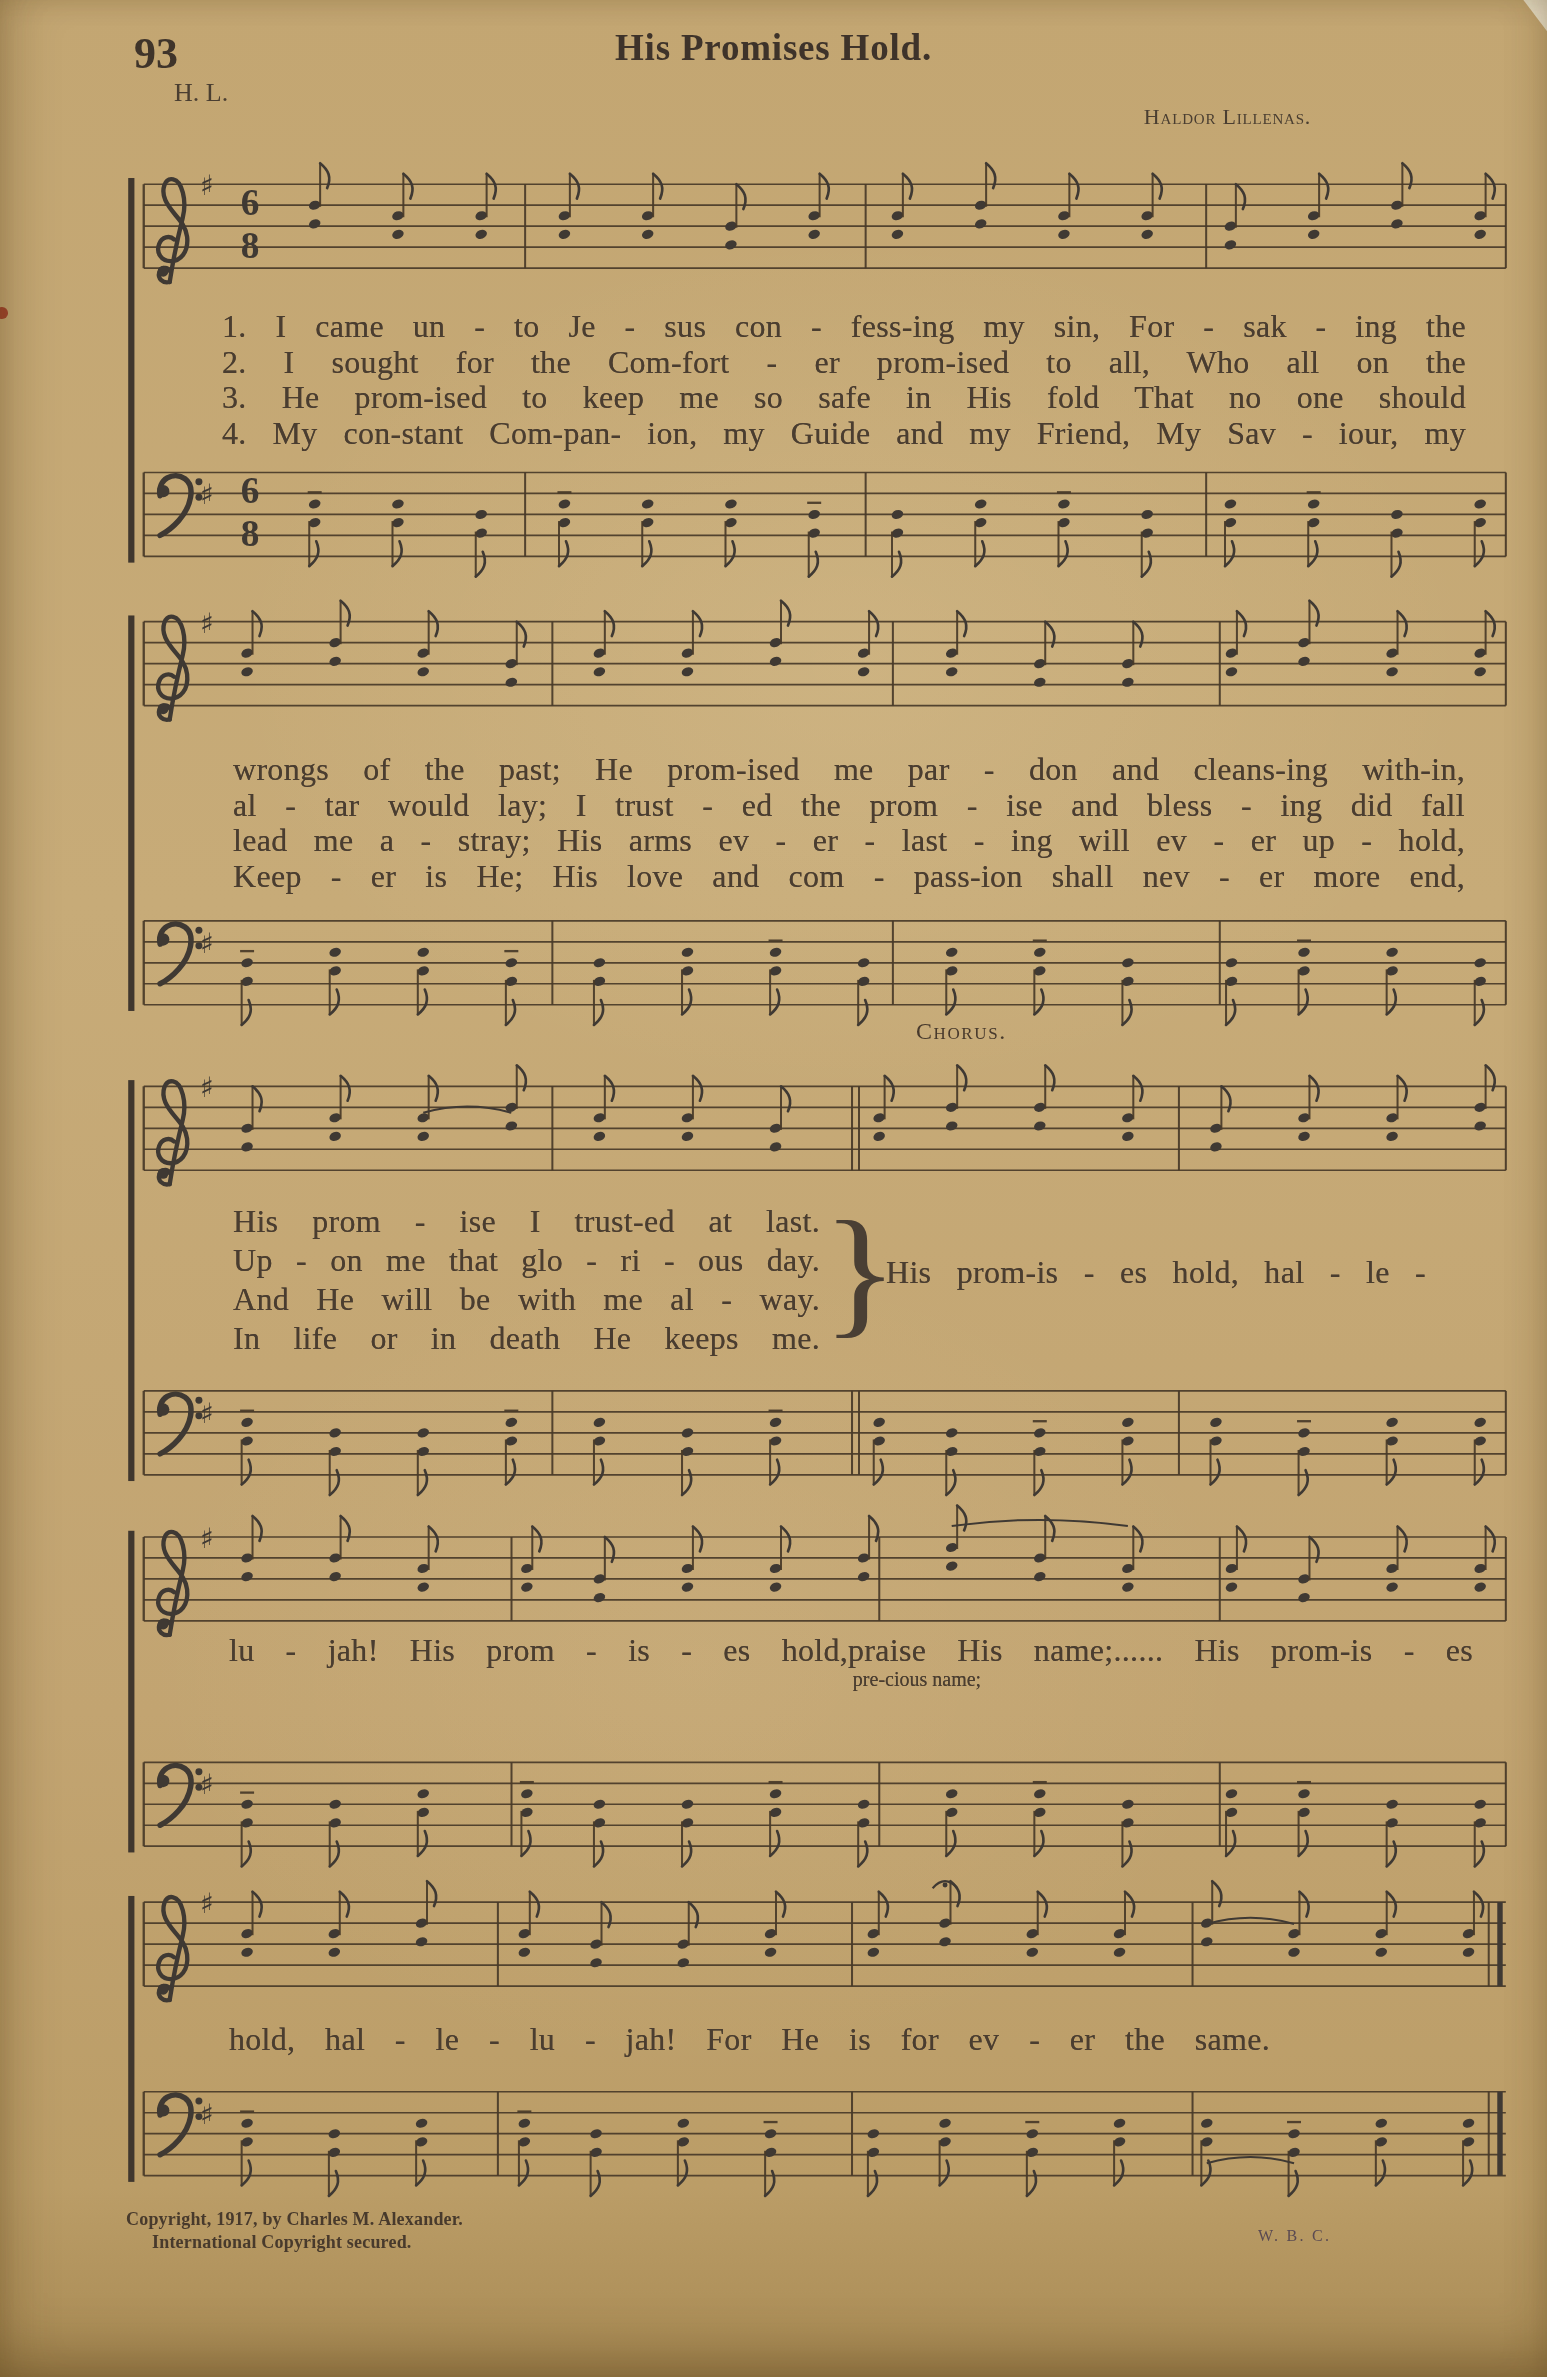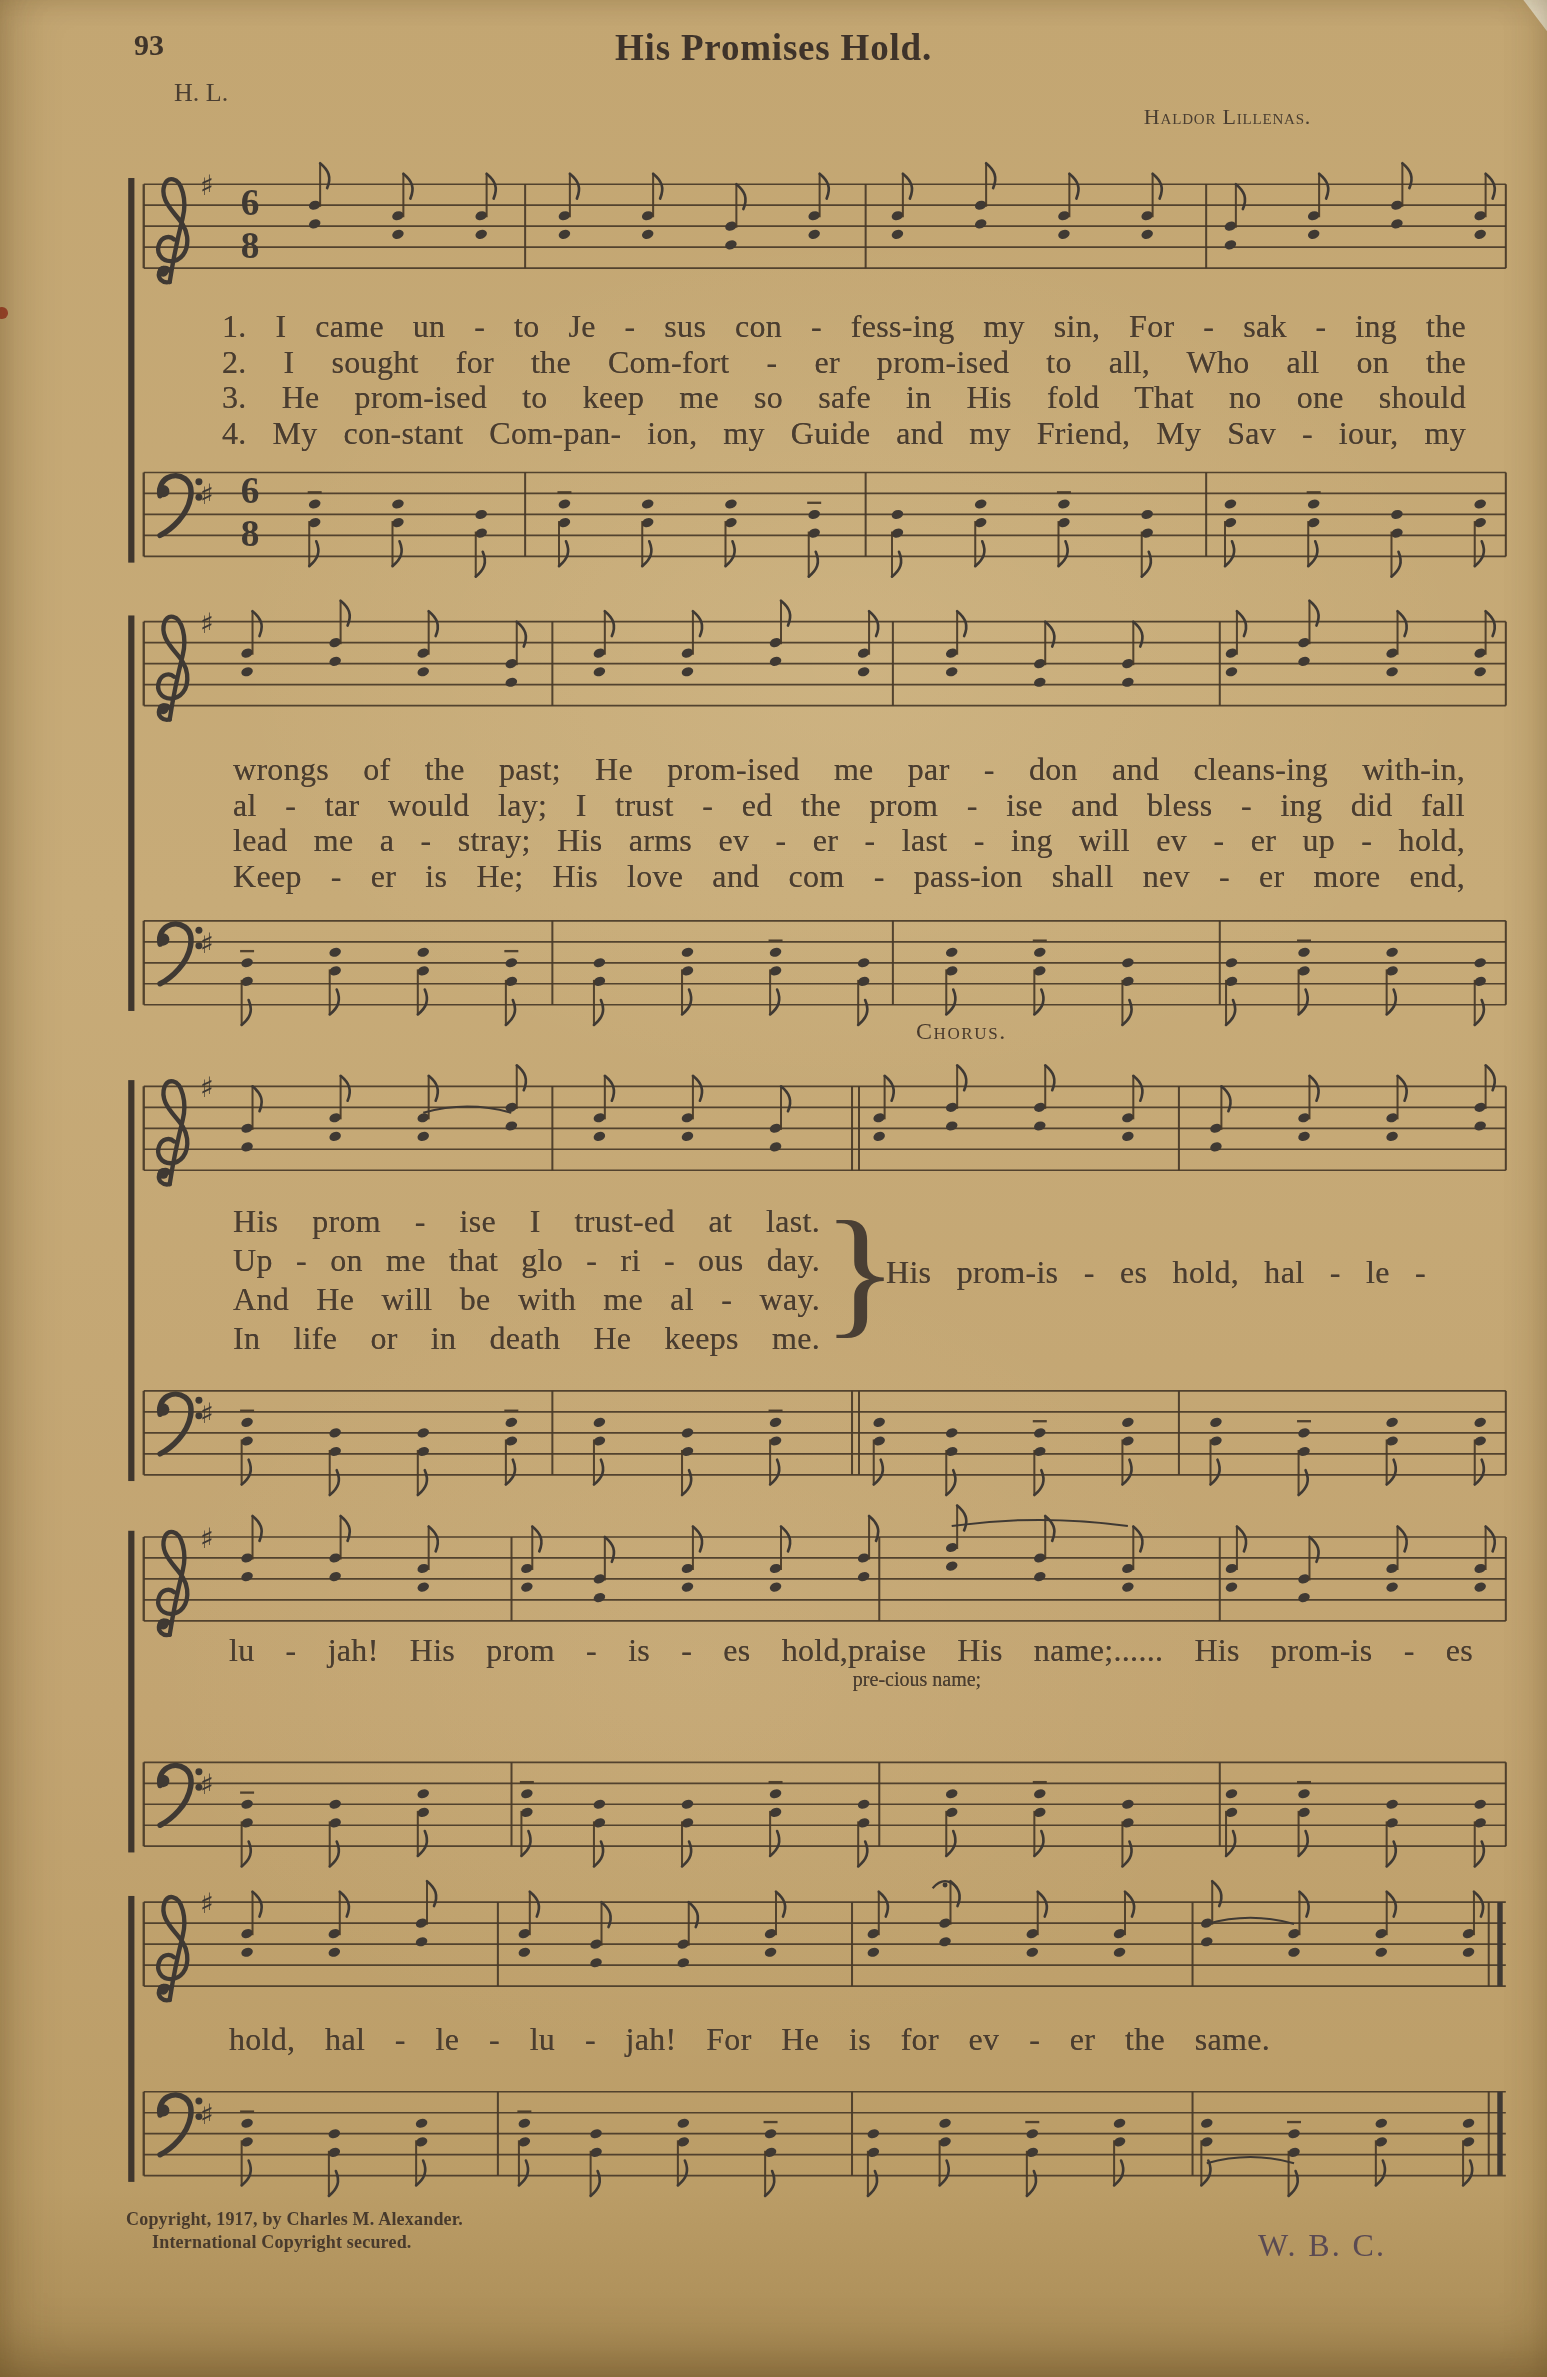--- a/index.html
+++ b/index.html
@@ -10,37 +10,37 @@
       radial-gradient(1010px 699px at 55% 28%, rgba(255,242,205,0.12), transparent 62%),
       radial-gradient(933px 699px at 45% 70%, rgba(255,240,200,0.08), transparent 60%),
       linear-gradient(180deg,#c3a672 0%,#c7ab78 38%,#c2a471 72%,#bb9d67 92%,#a88a54 100%);
   }
   .page::after{content:"";position:absolute;inset:0;pointer-events:none;
     box-shadow:
       inset 0 -36px 54px -17px rgba(74,52,16,.38),
       inset 0 11px 28px -11px rgba(74,52,16,.14),
       inset 36px 0 54px -26.4px rgba(74,52,16,.20),
       inset -26.4px 0 47px -26.4px rgba(74,52,16,.14);}
-  .pagenum{position:absolute;left:134px;top:28px;font-size:30px;font-weight:bold;color:#3f342a;}
+  .pagenum{position:absolute;left:134px;top:28px;font-size:44px;font-weight:bold;color:#3f342a;}
   .title{position:absolute;left:0;top:26.4px;width:100%;text-align:center;
          font-size:37px;font-weight:bold;letter-spacing:0.8px;color:#3e332a;}
   .attrib-left{position:absolute;left:174px;top:78px;font-size:26px;color:#4a3e31;font-variant:small-caps;}
   .attrib-right{position:absolute;left:1080px;top:104px;width:295px;text-align:center;
                 font-size:22px;color:#4a3e31;font-variant:small-caps;letter-spacing:0.8px;}
   .chorus-label{position:absolute;left:916px;top:1018px;font-size:24px;color:#47392c;
                 font-variant:small-caps;letter-spacing:1.6px;}
   .lyric{position:absolute;font-size:32px;color:#4a3d30;letter-spacing:0.3px;
          text-align:justify;text-align-last:justify;white-space:normal;
          text-shadow:0 0 0.5px rgba(74,61,48,.8);}
   .lyric-center{position:absolute;font-size:20px;color:#4a3d30;text-align:center;
          text-shadow:0 0 0.4px rgba(74,61,48,.8);}
   .brace{position:absolute;left:822px;top:1200px;font-size:127px;color:#4a3f34;
          transform:scale(1.25,1.12);transform-origin:left top;line-height:1;}
   .copyright{position:absolute;font-size:18px;font-weight:bold;color:#483a2c;letter-spacing:0.2px;}
-  .wbc{position:absolute;left:1258px;top:2227px;font-size:32px;color:#5a4a52;letter-spacing:2.3px;}
+  .wbc{position:absolute;left:1258px;top:2227px;font-size:16px;color:#5a4a52;letter-spacing:2.3px;}
   .artifact-dot{position:absolute;left:-3.9px;top:307px;width:11.7px;height:11.7px;border-radius:50%;
          background:#9d3a26;opacity:.9;}
   .corner-sliver{position:absolute;right:0;top:0;width:29.5px;height:39px;background:#f2ecd9;
          clip-path:polygon(100% 0,20% 0,100% 80%);opacity:.85;}
   svg.music{position:absolute;left:0;top:0;}
 </style>
 </head>
 <body>
 
 <div class="page">

